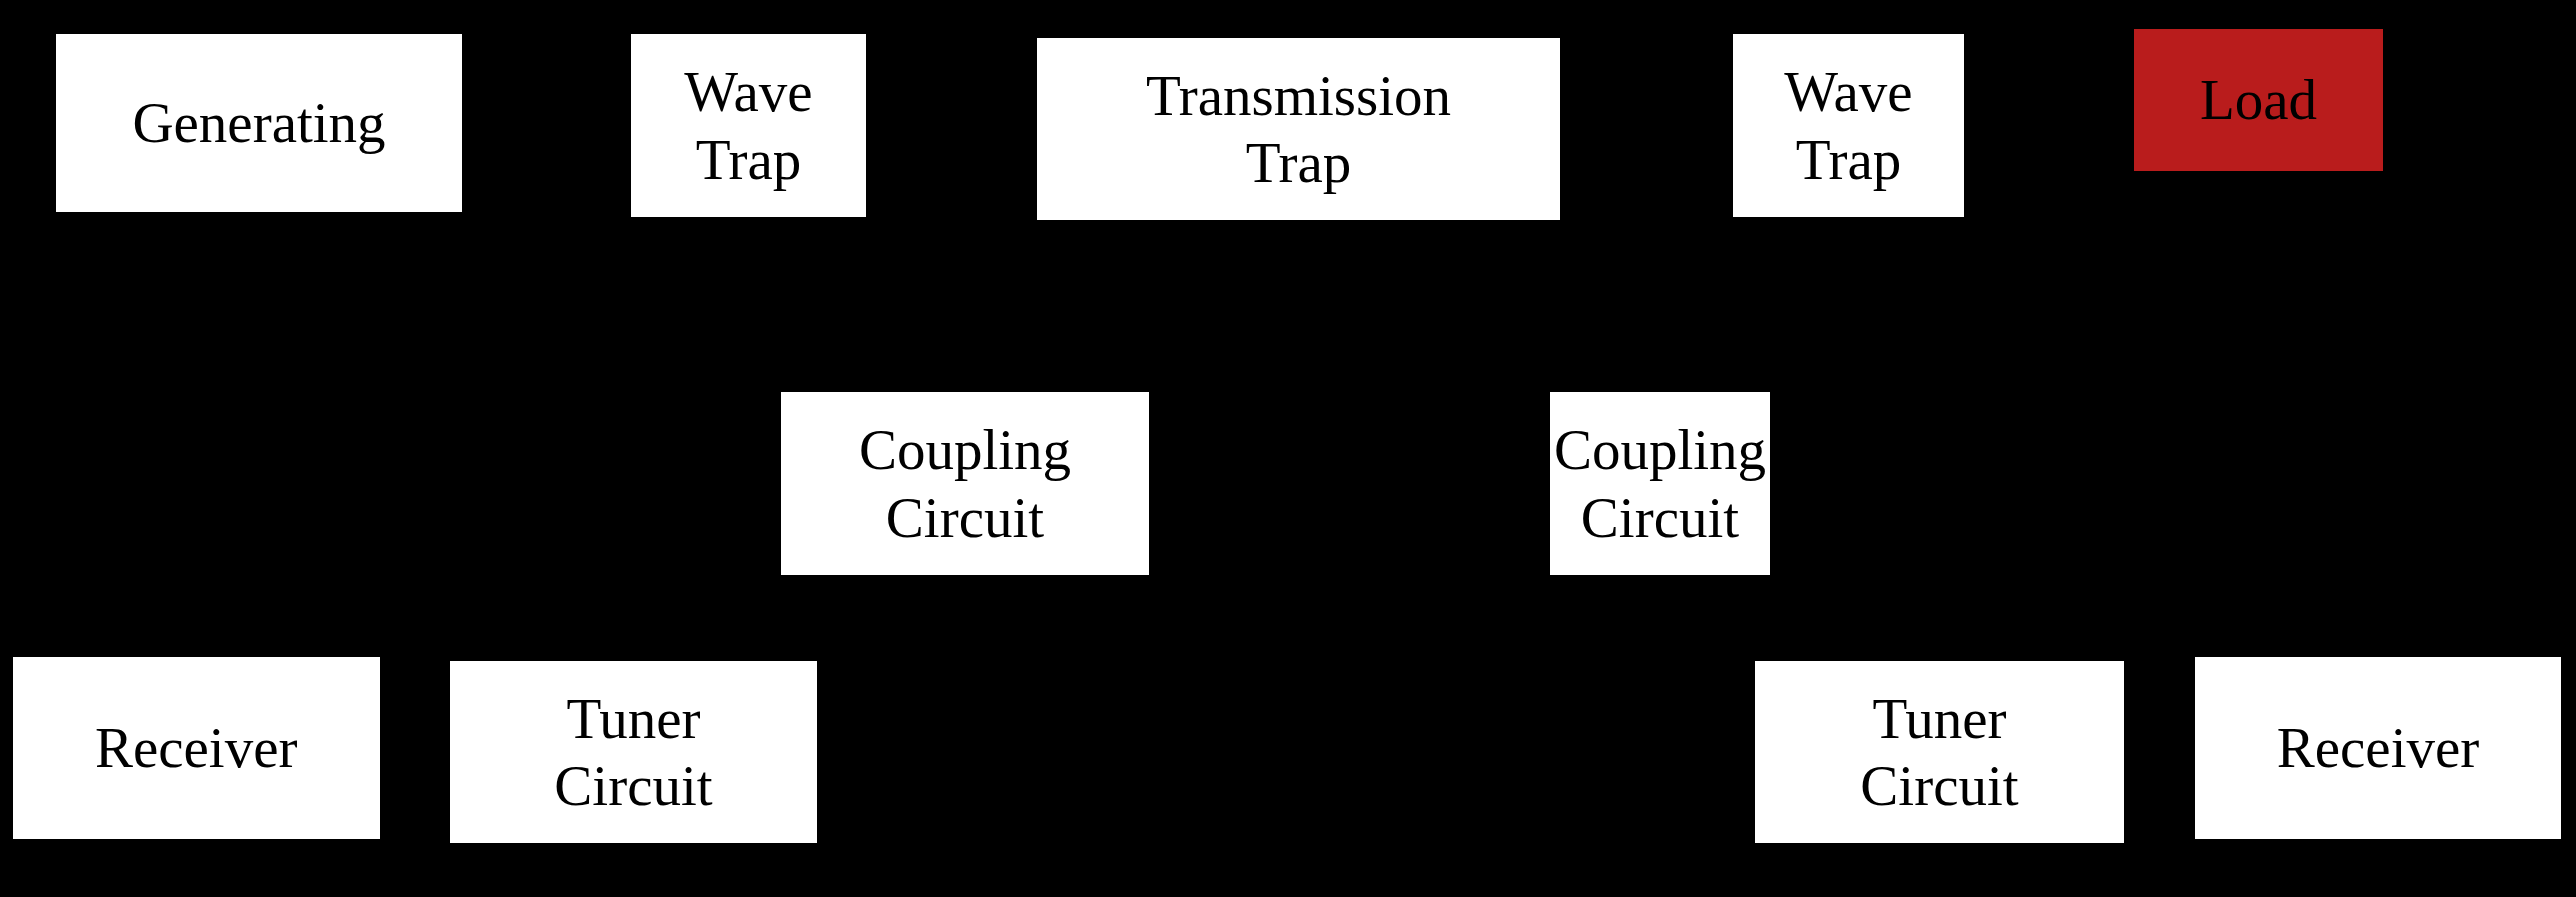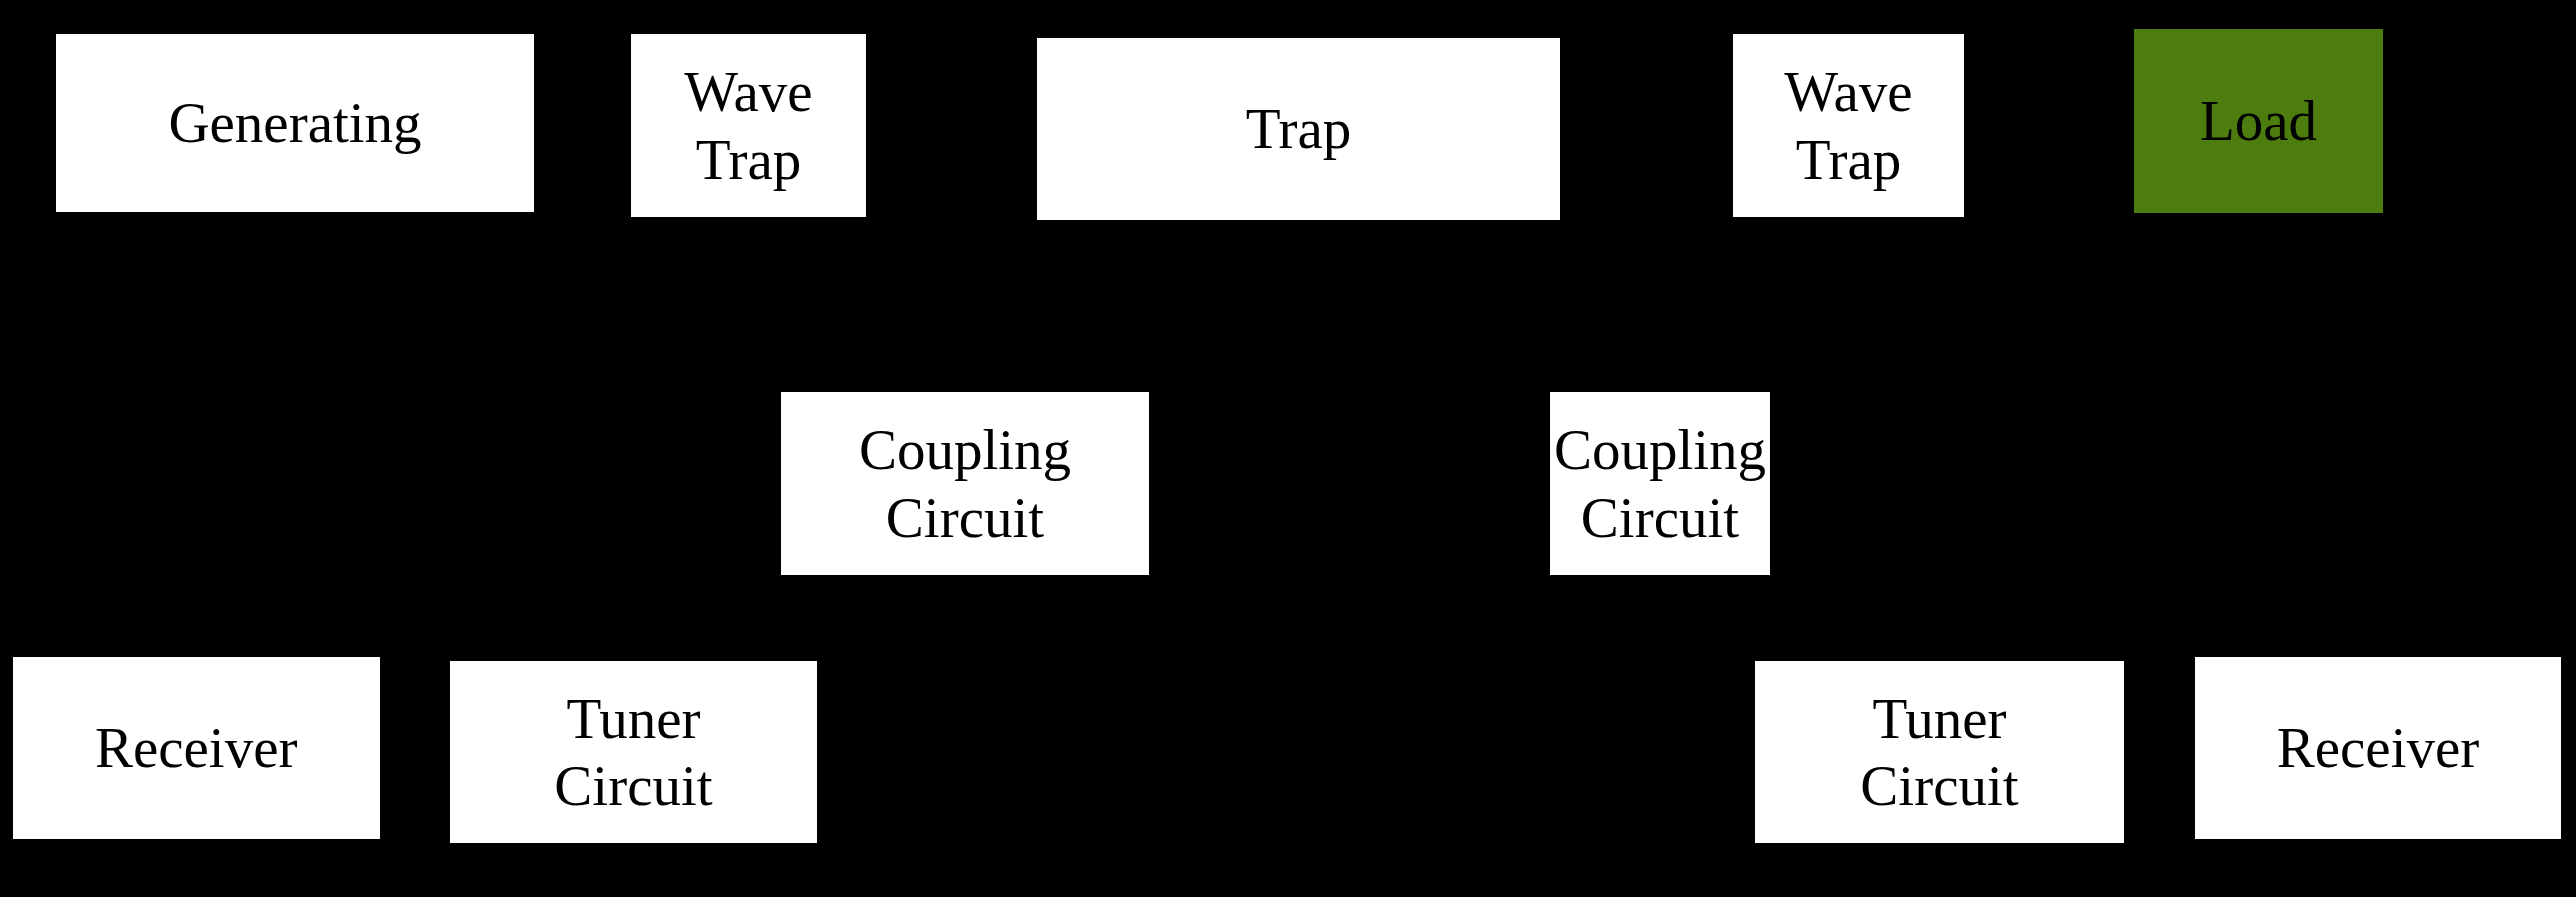--- a/index.html
+++ b/index.html
@@ -33,35 +33,36 @@
   }
   .block .line {
     display: block;
     white-space: nowrap;
   }
 </style>
 </head>
 <body>
 
 <div id="diagram-canvas" style="background: rgb(0, 0, 0);">
-    <div class="block" style="left: 56px; top: 34px; width: 478px; height: 178px; background: rgb(255, 255, 255); color: rgb(0, 0, 0);">
+    <div class="block" style="left: 56px; top: 34px; width: 406px; height: 178px; background: rgb(255, 255, 255); color: rgb(0, 0, 0);">
       <span class="line">Generating</span>
     </div>
     <div class="block" style="left: 631px; top: 34px; width: 235px; height: 183px; background: rgb(255, 255, 255); color: rgb(0, 0, 0);">
       <span class="line">Wave</span>
       <span class="line">Trap</span>
     </div>
     <div class="block" style="left: 1037px; top: 38px; width: 523px; height: 182px; background: rgb(255, 255, 255); color: rgb(0, 0, 0);">
+      <span class="line">Transmission</span>
       <span class="line">Trap</span>
     </div>
     <div class="block" style="left: 1733px; top: 34px; width: 231px; height: 183px; background: rgb(255, 255, 255); color: rgb(0, 0, 0);">
       <span class="line">Wave</span>
       <span class="line">Trap</span>
     </div>
-    <div class="block" style="left: 2134px; top: 29px; width: 249px; height: 184px; background: #4d7c0f; color: rgb(0, 0, 0);">
+    <div class="block" style="left: 2134px; top: 29px; width: 249px; height: 142px; background: #b91c1c; color: rgb(0, 0, 0);">
       <span class="line">Load</span>
     </div>
     <div class="block" style="left: 781px; top: 392px; width: 368px; height: 183px; background: rgb(255, 255, 255); color: rgb(0, 0, 0);">
       <span class="line">Coupling</span>
       <span class="line">Circuit</span>
     </div>
     <div class="block" style="left: 1550px; top: 392px; width: 220px; height: 183px; background: rgb(255, 255, 255); color: rgb(0, 0, 0);">
       <span class="line">Coupling</span>
       <span class="line">Circuit</span>
     </div>

